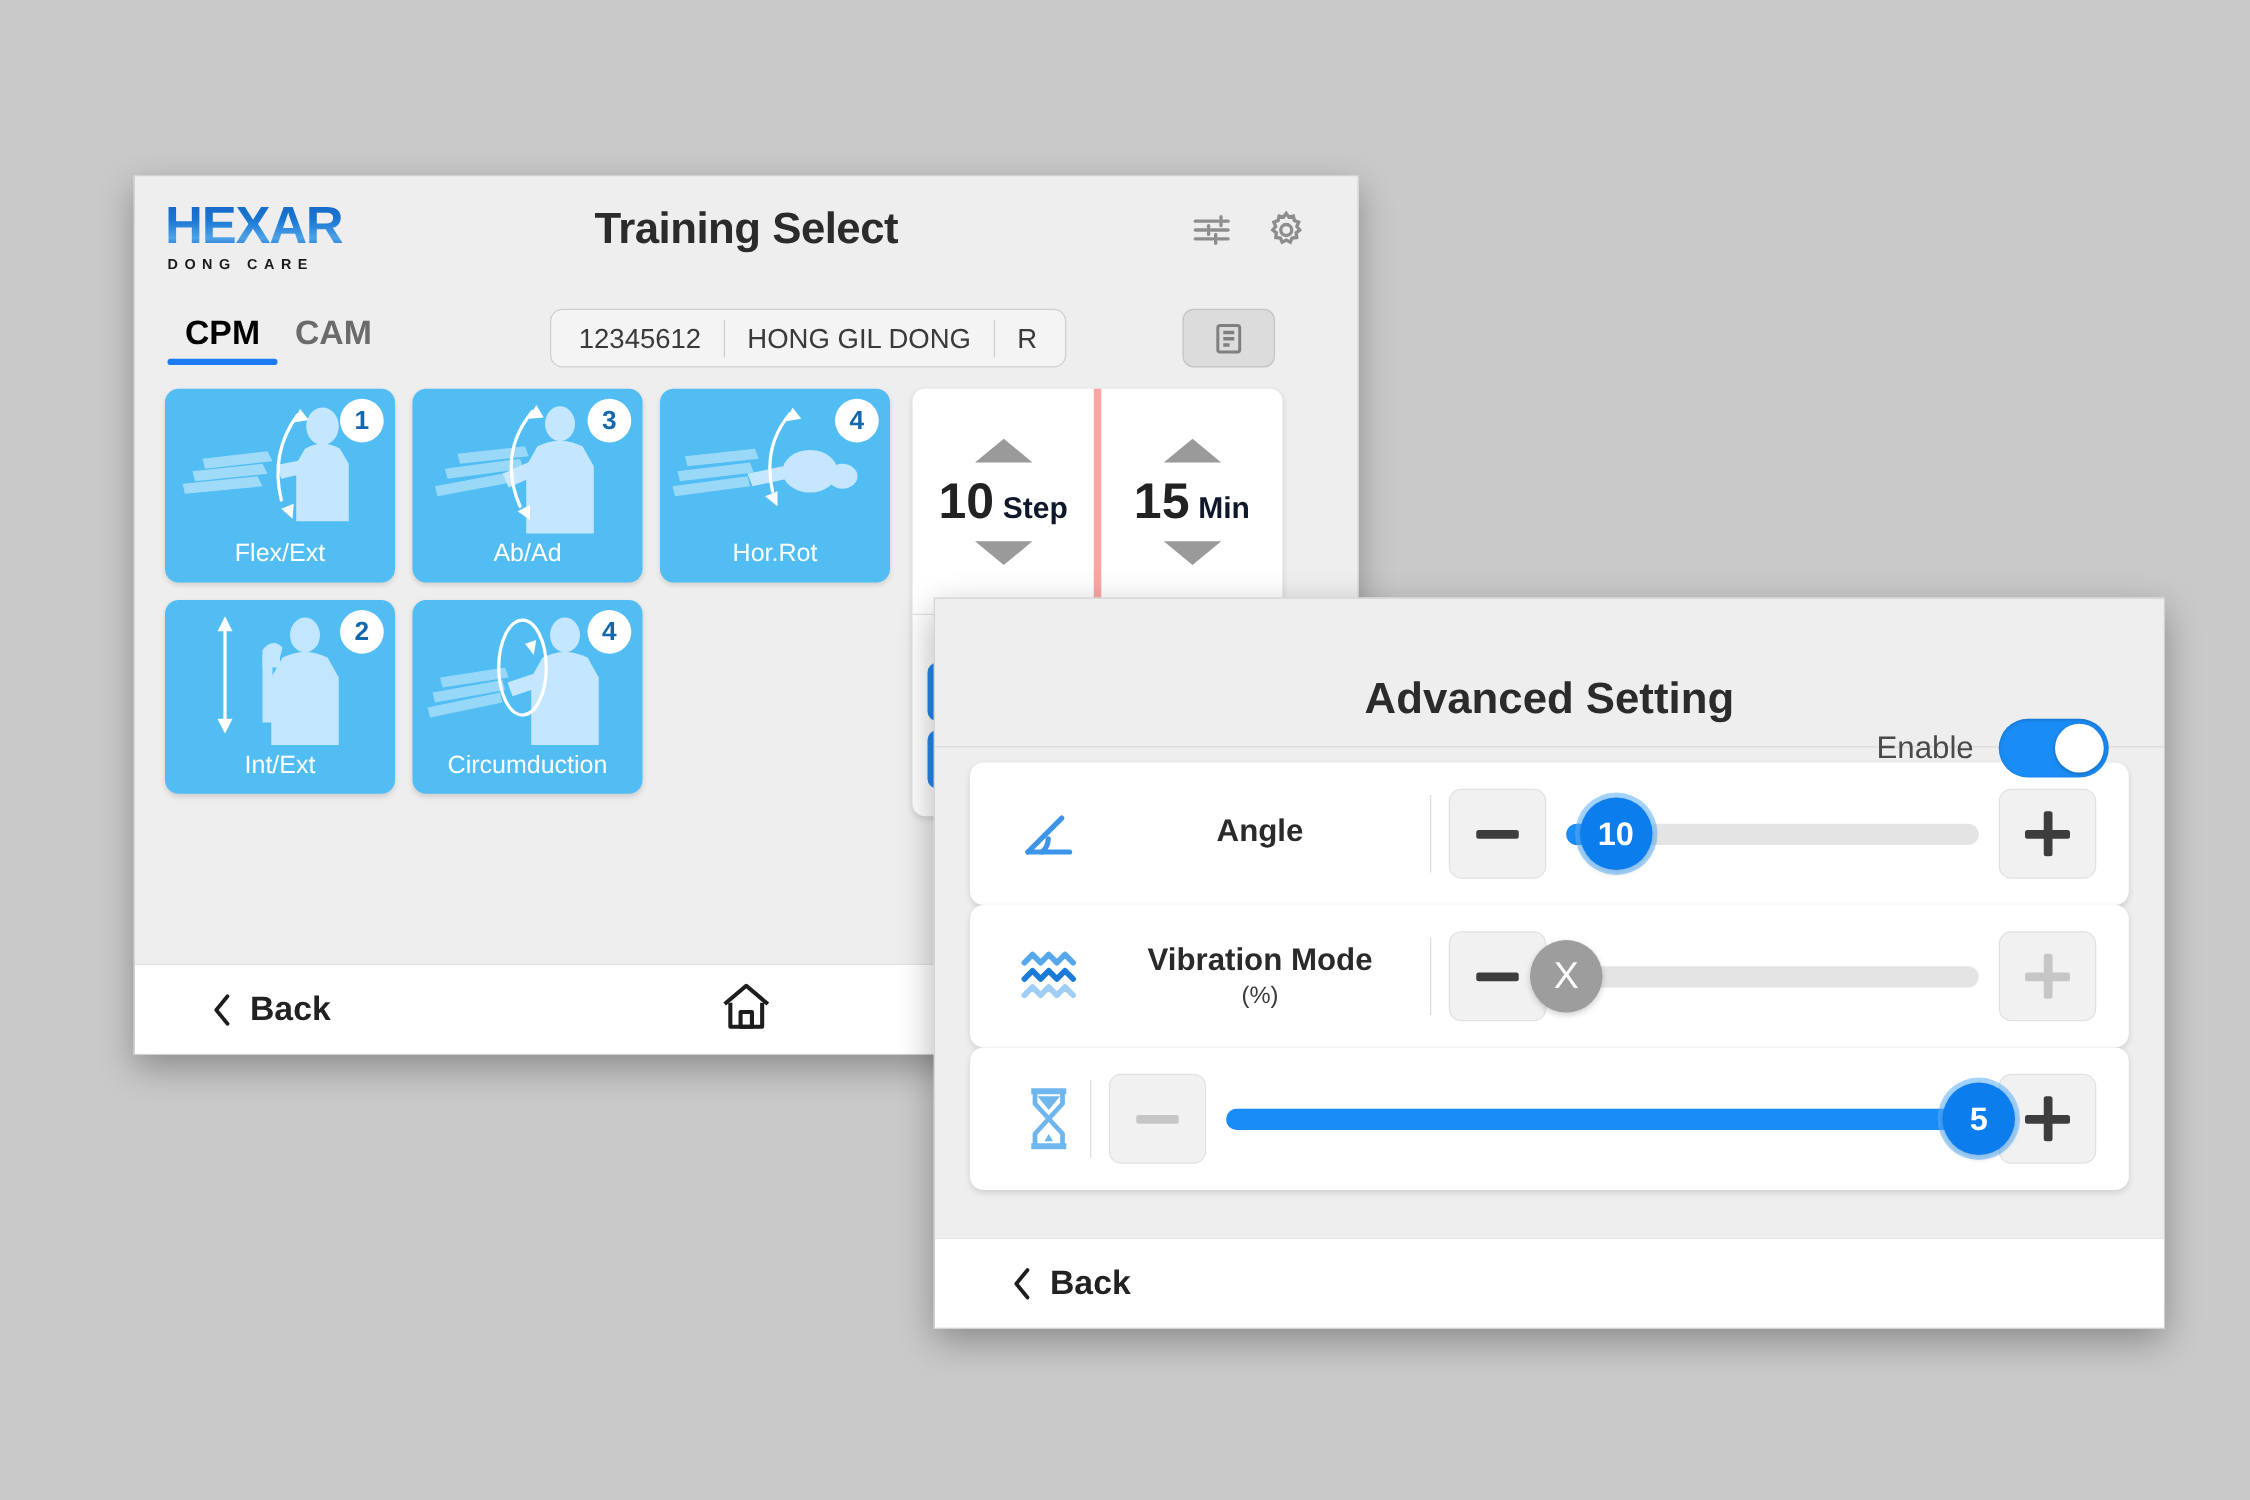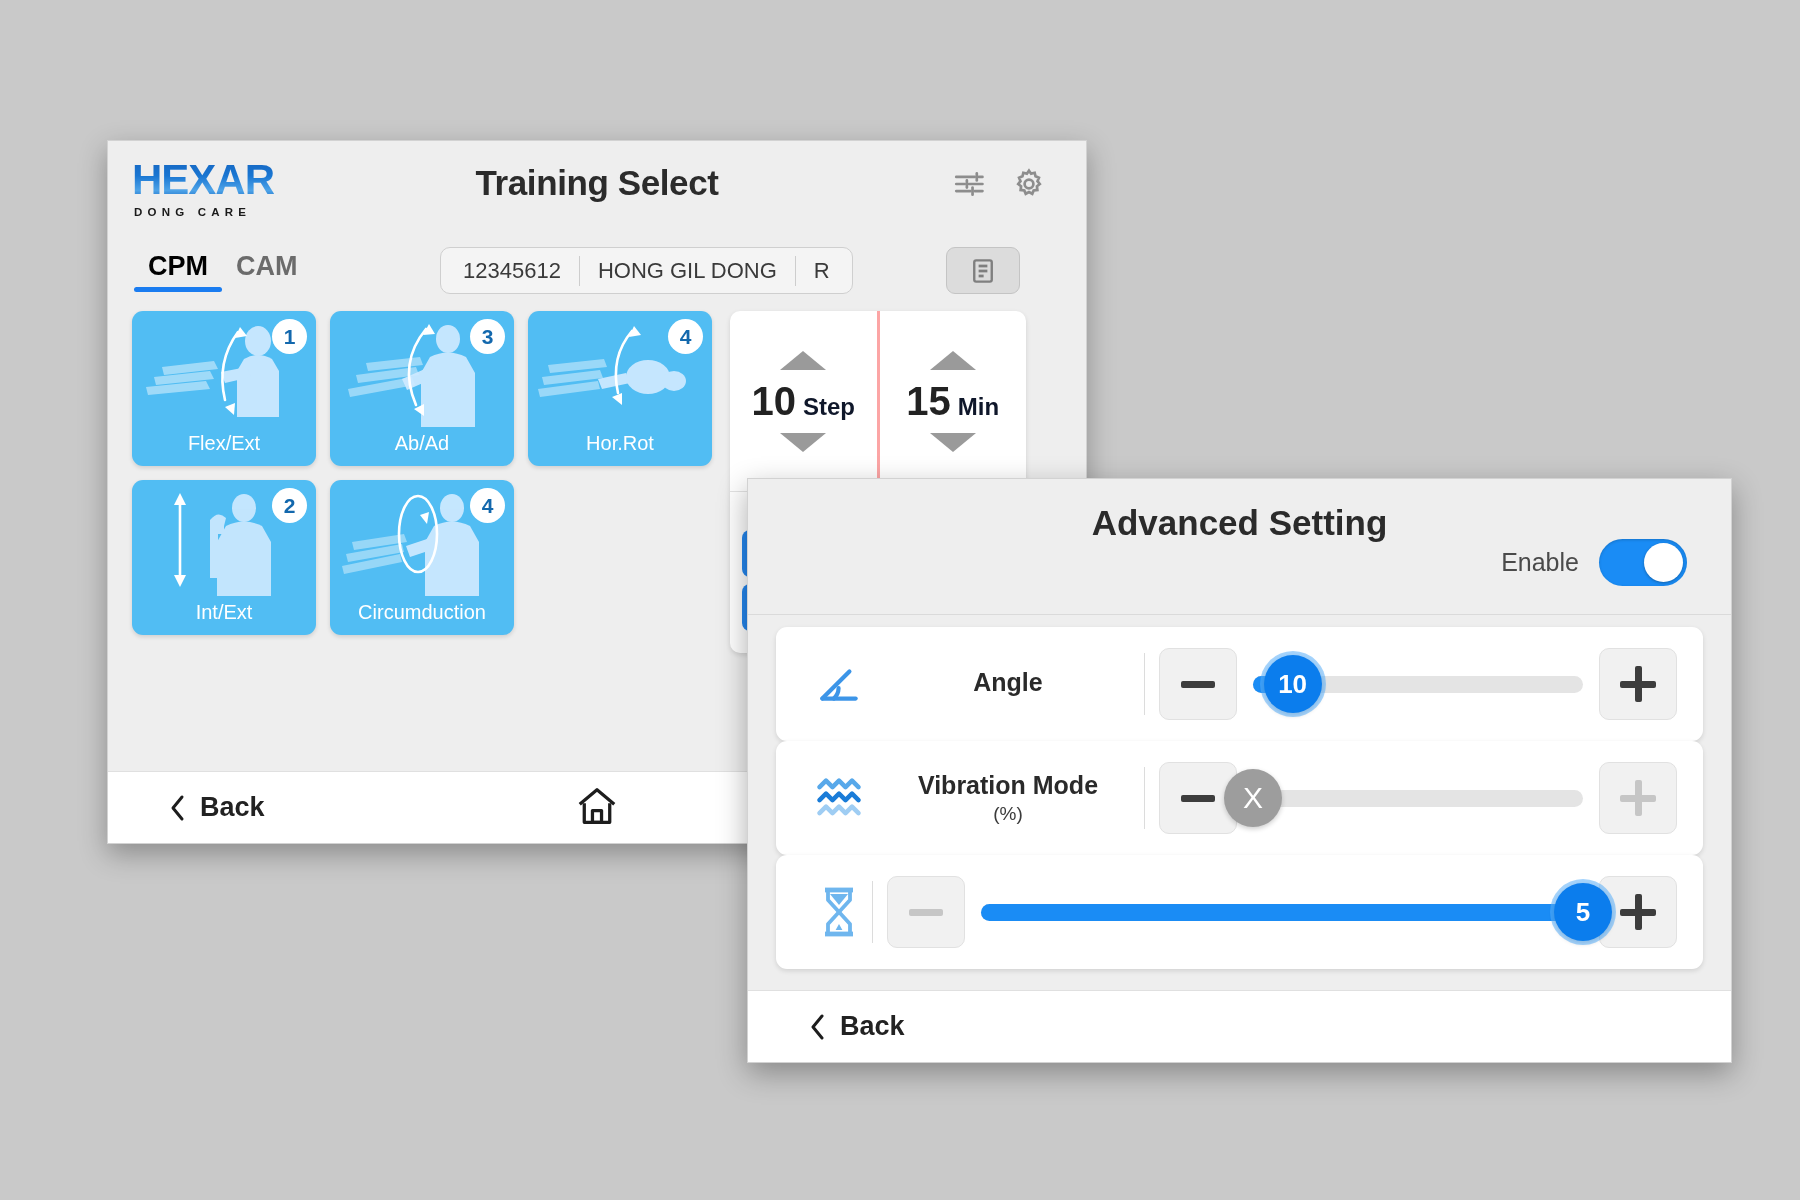--- a/index.html
+++ b/index.html
@@ -103,21 +103,21 @@
 
   
   .side-panel {
     width: 296px; background: #fff; border-radius: 10px;
     box-shadow: 0 2px 5px rgba(0,0,0,.12);
     display: flex; flex-direction: column; height: 342px;
   }
   .steppers { display: flex; height: 180px; }
   .stepper { flex: 1; display: flex; flex-direction: column;
     align-items: center; justify-content: center; gap: 9px; }
-  .stepper + .stepper { border-left: 3px solid #fca5a5; }
+  .stepper + .stepper { border-left: 6px solid #fca5a5; }
   .arrow-btn { cursor: pointer; }
   .tri-up, .tri-dn {
     width: 0; height: 0; border-left: 23px solid transparent;
     border-right: 23px solid transparent;
   }
   .tri-up { border-bottom: 19px solid #9a9a9a; }
   .tri-dn { border-top: 19px solid #9a9a9a; }
   .stp-val { display: flex; align-items: baseline; gap: 7px; }
   .stp-num { font-size: 40px; font-weight: 700; color: #222; }
   .stp-unit { font-size: 24px; font-weight: 700; color: #0f172a; }
@@ -146,22 +146,23 @@
   
   .win-adv {
     position: absolute; left: 747px; top: 478px;
     width: 985px; height: 585px;
     background: #eeeeee;
     border: 1px solid #d2d2d2;
     box-shadow: 0 10px 28px rgba(0,0,0,.32);
     display: flex; flex-direction: column;
   }
   .adv-head {
-    position: relative; height: 136px; flex: none;
+    position: relative; height: 83px; flex: none;
     border-bottom: 1px solid #dadada;
+    margin-top: 36px;
   }
   .adv-title {
     position: absolute; left: 0; right: 0; top: 24px;
     text-align: center; font-size: 35px; font-weight: 700; color: #2b2b2b;
   }
   .enable-wrap {
     position: absolute; right: 44px; top: 60px;
     display: flex; align-items: center; gap: 20px;
   }
   .enable-lbl { font-size: 25px; color: #4a4a4a; font-weight: 400; }

